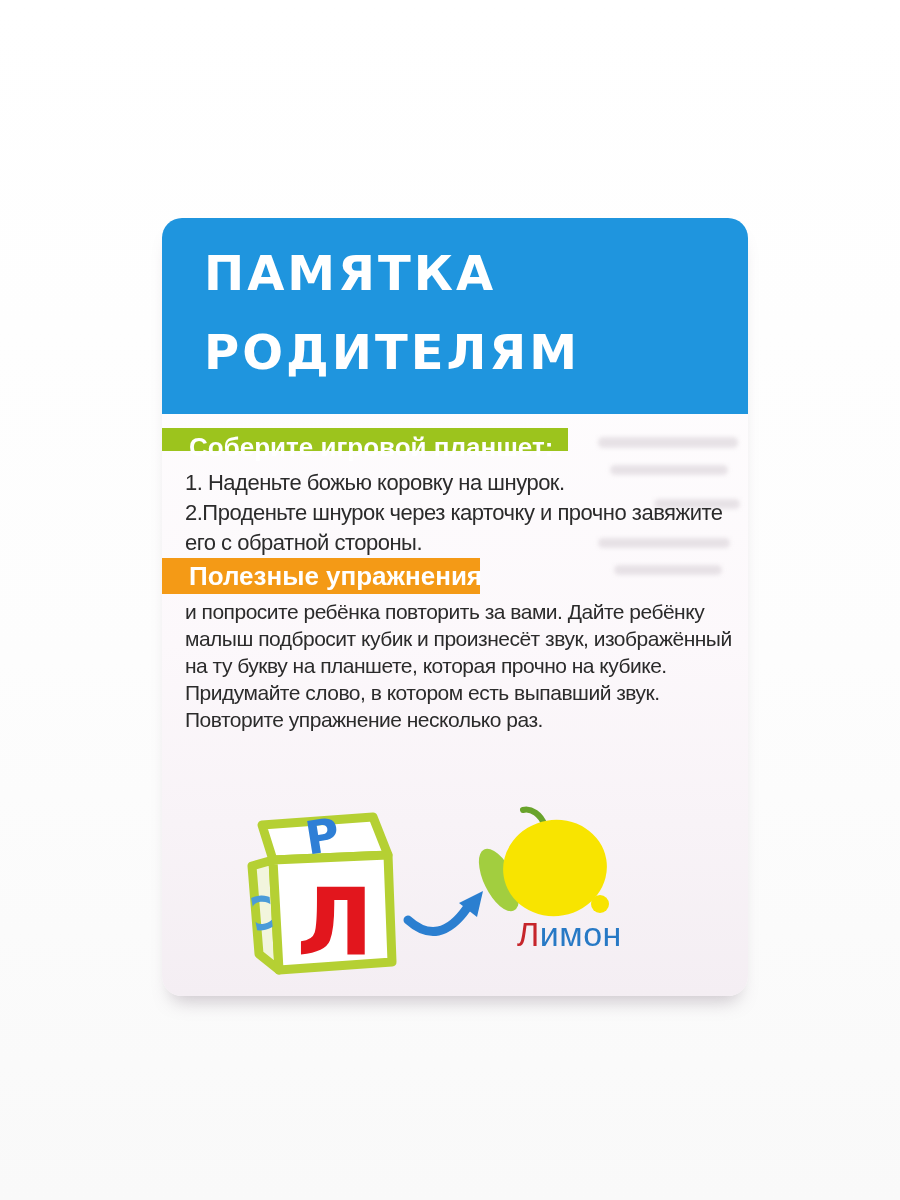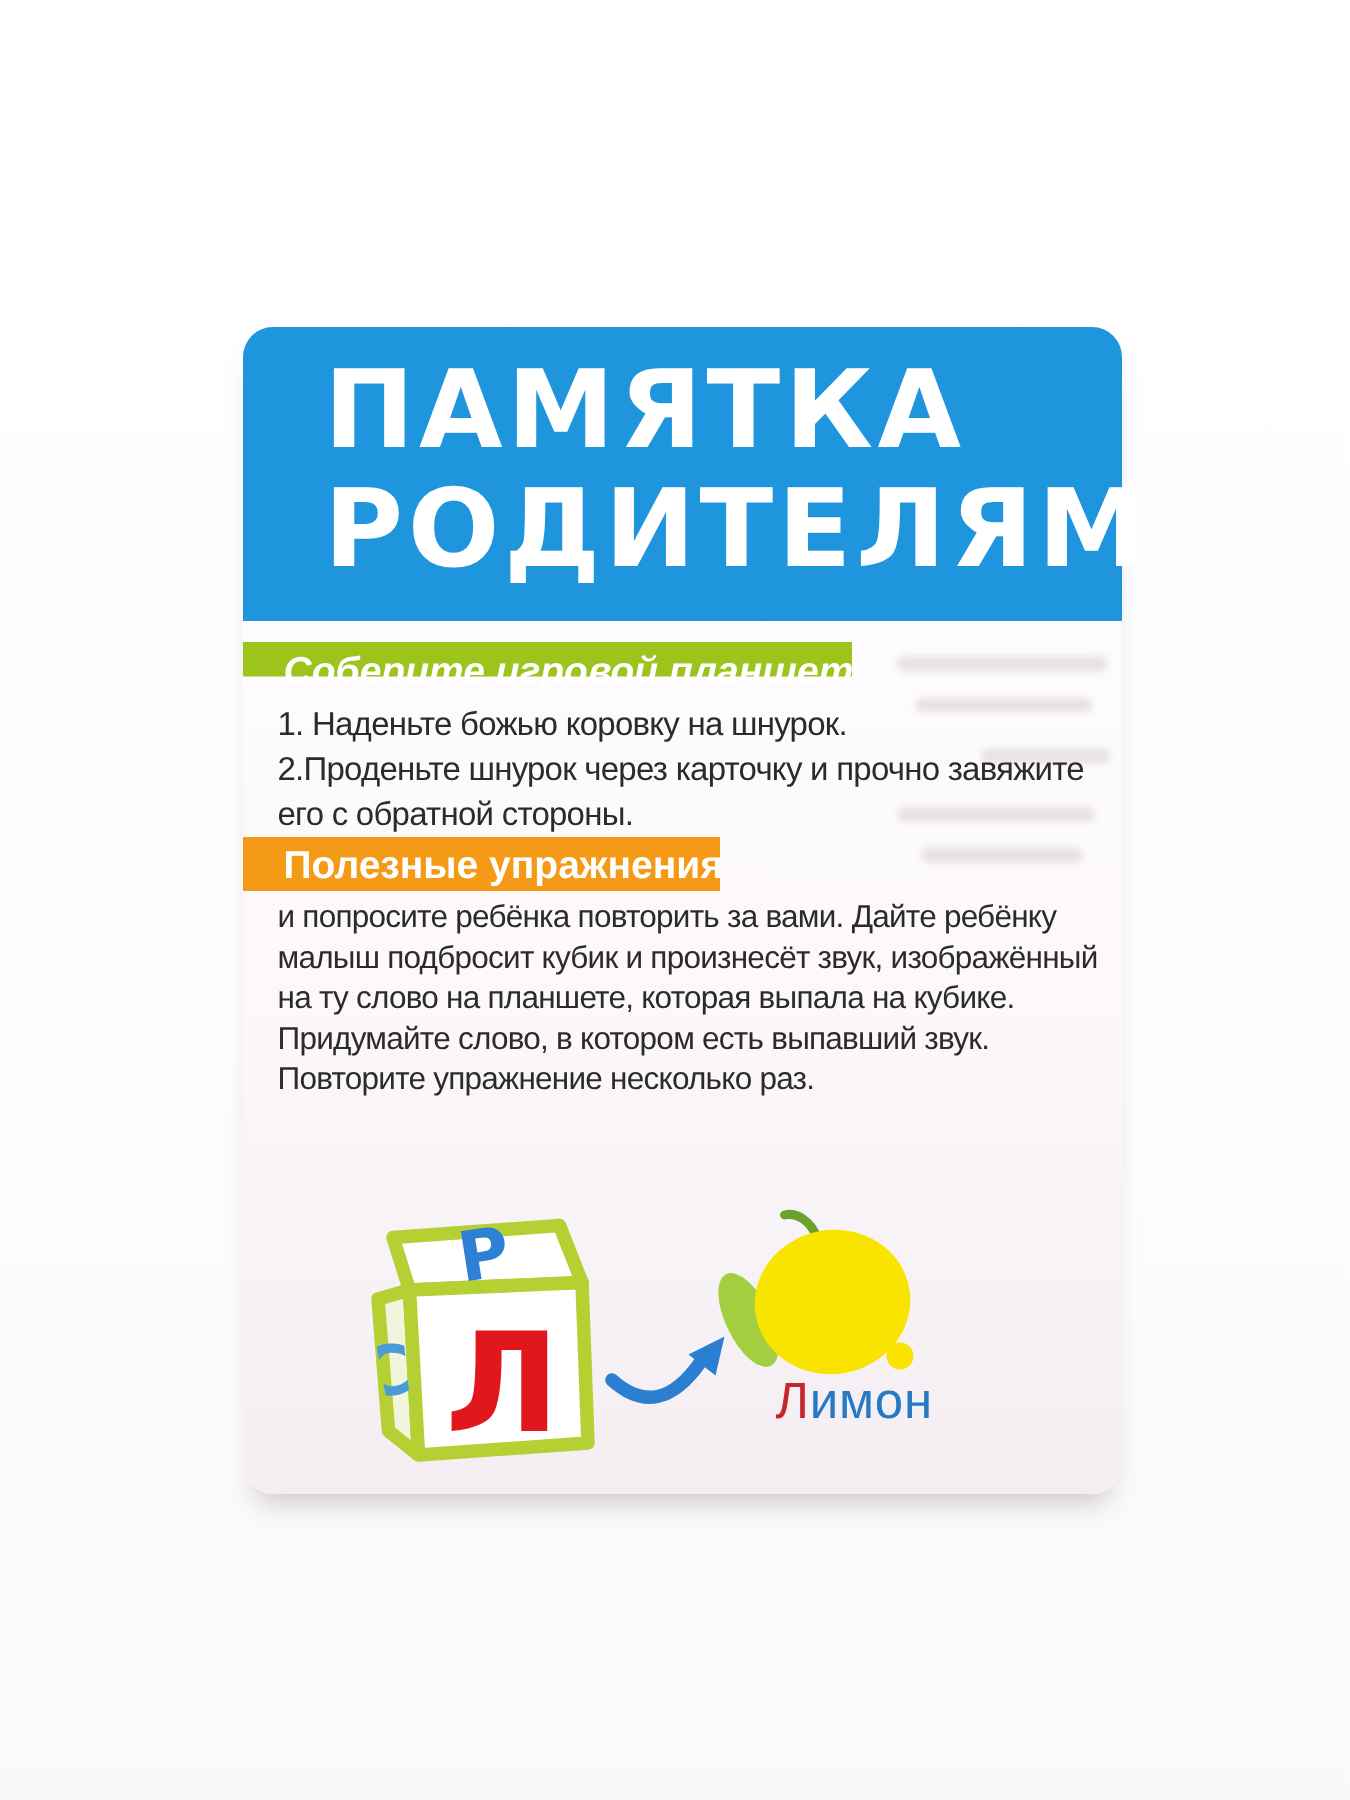--- a/index.html
+++ b/index.html
@@ -18,33 +18,31 @@
   }
   .card-header {
     position:absolute; left:0; top:0; width:586px; height:196px;
     background:#1f95de;
     border-radius:20px 20px 0 0;
   }
   .memo-title {
     position:absolute; left:42px; top:16px;
     color:#ffffff;
     font-family:"DejaVu Sans", sans-serif;
-    font-weight:700; font-size:72px; line-height:79px; letter-spacing:3px;
+    font-weight:700; font-size:48px; line-height:79px; letter-spacing:3px;
     white-space:nowrap;
-    margin-left:12px;
   }
   .banner {
     position:absolute; left:0;
     color:#ffffff; font-weight:700; font-size:26px;
     padding-left:27px; white-space:nowrap;
   }
   .banner-green {
     top:210px; width:406px; height:23px; line-height:38px;
     background:#9cc41d;
-    font-style:italic;
   }
   .banner-orange {
     top:340px; width:318px; height:36px; line-height:36px;
     background:#f49a16;
   }
   .steps {
     position:absolute; left:23px; top:250px;
     font-size:22px; line-height:30px; letter-spacing:-0.5px;
     color:#2b2b2b; white-space:nowrap;
   }
@@ -95,21 +93,21 @@
       <div>1. Наденьте божью коровку на шнурок.</div>
       <div>2.Проденьте шнурок через карточку и прочно завяжите</div>
       <div>его с обратной стороны.</div>
     </div>
 
     <div class="banner banner-orange">Полезные упражнения</div>
 
     <div class="para">
       <div>и попросите ребёнка повторить за вами. Дайте ребёнку</div>
       <div>малыш подбросит кубик и произнесёт звук, изображённый</div>
-      <div>на ту слово на планшете, которая выпала на кубике.</div>
+      <div>на ту букву на планшете, которая прочно на кубике.</div>
       <div>Придумайте слово, в котором есть выпавший звук.</div>
       <div>Повторите упражнение несколько раз.</div>
     </div>
 
     <div class="illus">
       <svg width="430" height="200" viewBox="0 0 430 200">
         <defs>
           <clipPath id="leftFaceClip">
               <polygon points="15,64 36,58 42,168 22,152"></polygon>
             </clipPath>

